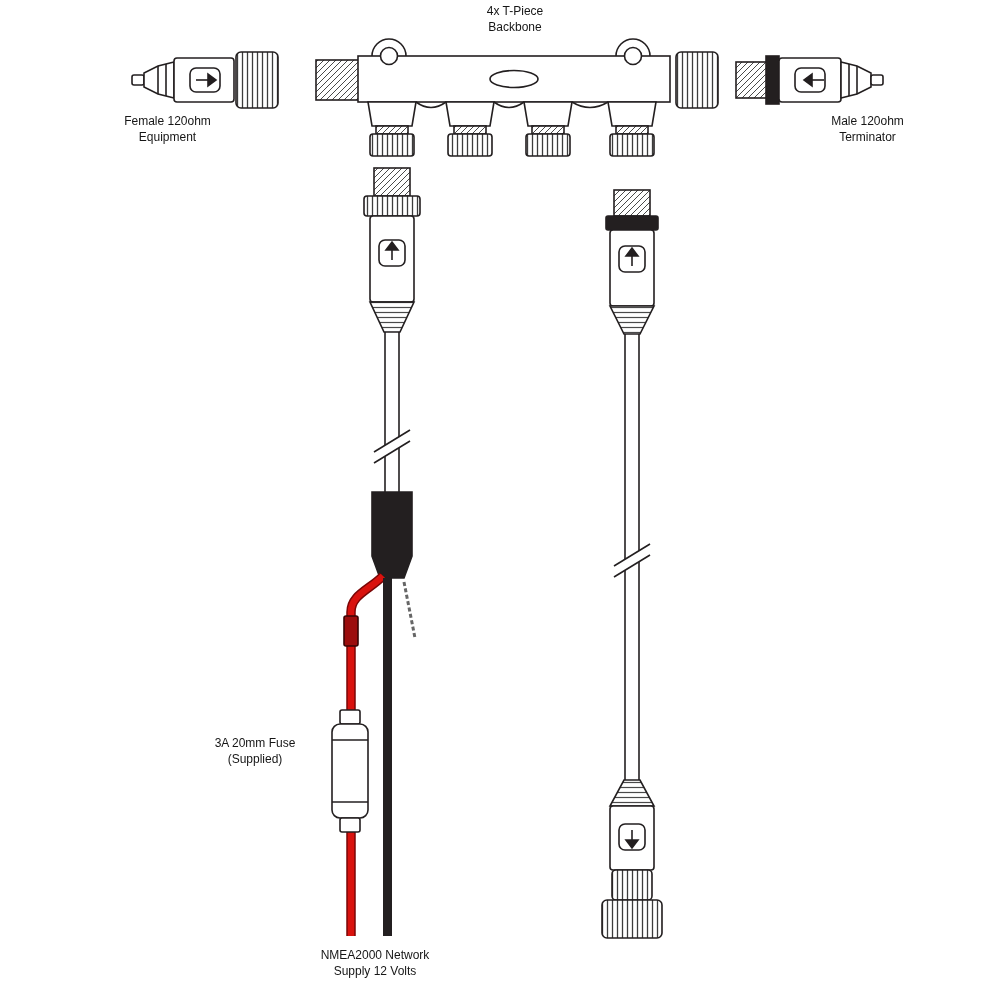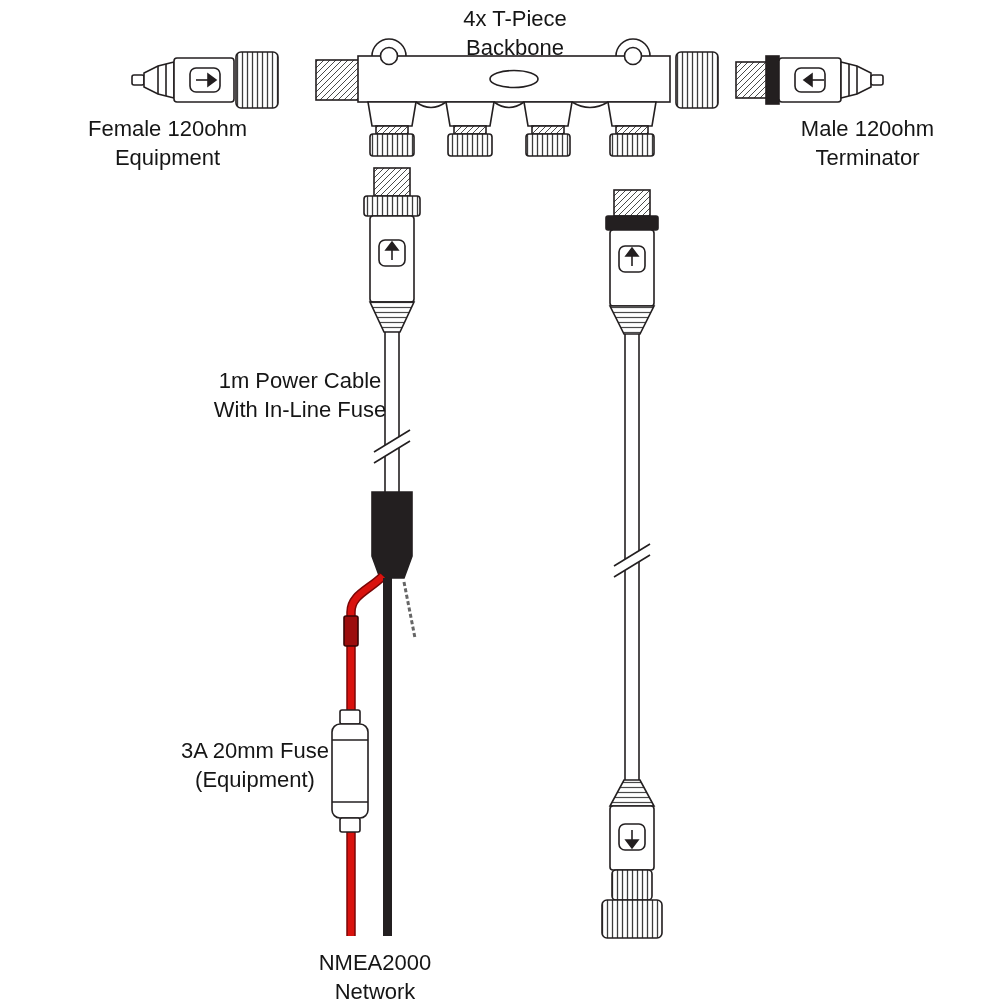--- a/index.html
+++ b/index.html
@@ -13,21 +13,21 @@
     width:1000px;height:1000px;
     background:var(--background);
     font-family:"Liberation Sans",sans-serif;
     overflow:hidden;
   }
   .stage svg{position:absolute;left:0;top:0;}
   .lbl{
     position:absolute;
     text-align:center;
     white-space:pre-line;
-    font-size:22px;
+    font-size:12px;
     line-height:1.32;
     color:#161616;
   }
 </style>
 </head>
 <body>
 
 <div class="stage">
 
 <svg width="1000" height="1000" viewBox="0 0 1000 1000">
@@ -157,20 +157,18 @@
     <rect x="602" y="900" width="60" height="38" rx="5" fill="url(#knurl)"></rect>
   </g>
 </svg>
 
   <div class="lbl" style="left:430px;top:4px;width:170px;">4x T-Piece
 Backbone</div>
   <div class="lbl" style="left:75px;top:114px;width:185px;">Female 120ohm
 Equipment</div>
   <div class="lbl" style="left:775px;top:114px;width:185px;">Male 120ohm
 Terminator</div>
-  <div class="lbl" style="left:205px;top:366px;width:190px;">1m Power Cable
-With In-Line Fuse</div>
   <div class="lbl" style="left:165px;top:736px;width:180px;">3A 20mm Fuse
-(Equipment)</div>
+(Supplied)</div>
   <div class="lbl" style="left:280px;top:948px;width:190px;">NMEA2000 Network
 Supply 12 Volts</div>
 
 </div>
 
 </body></html>

